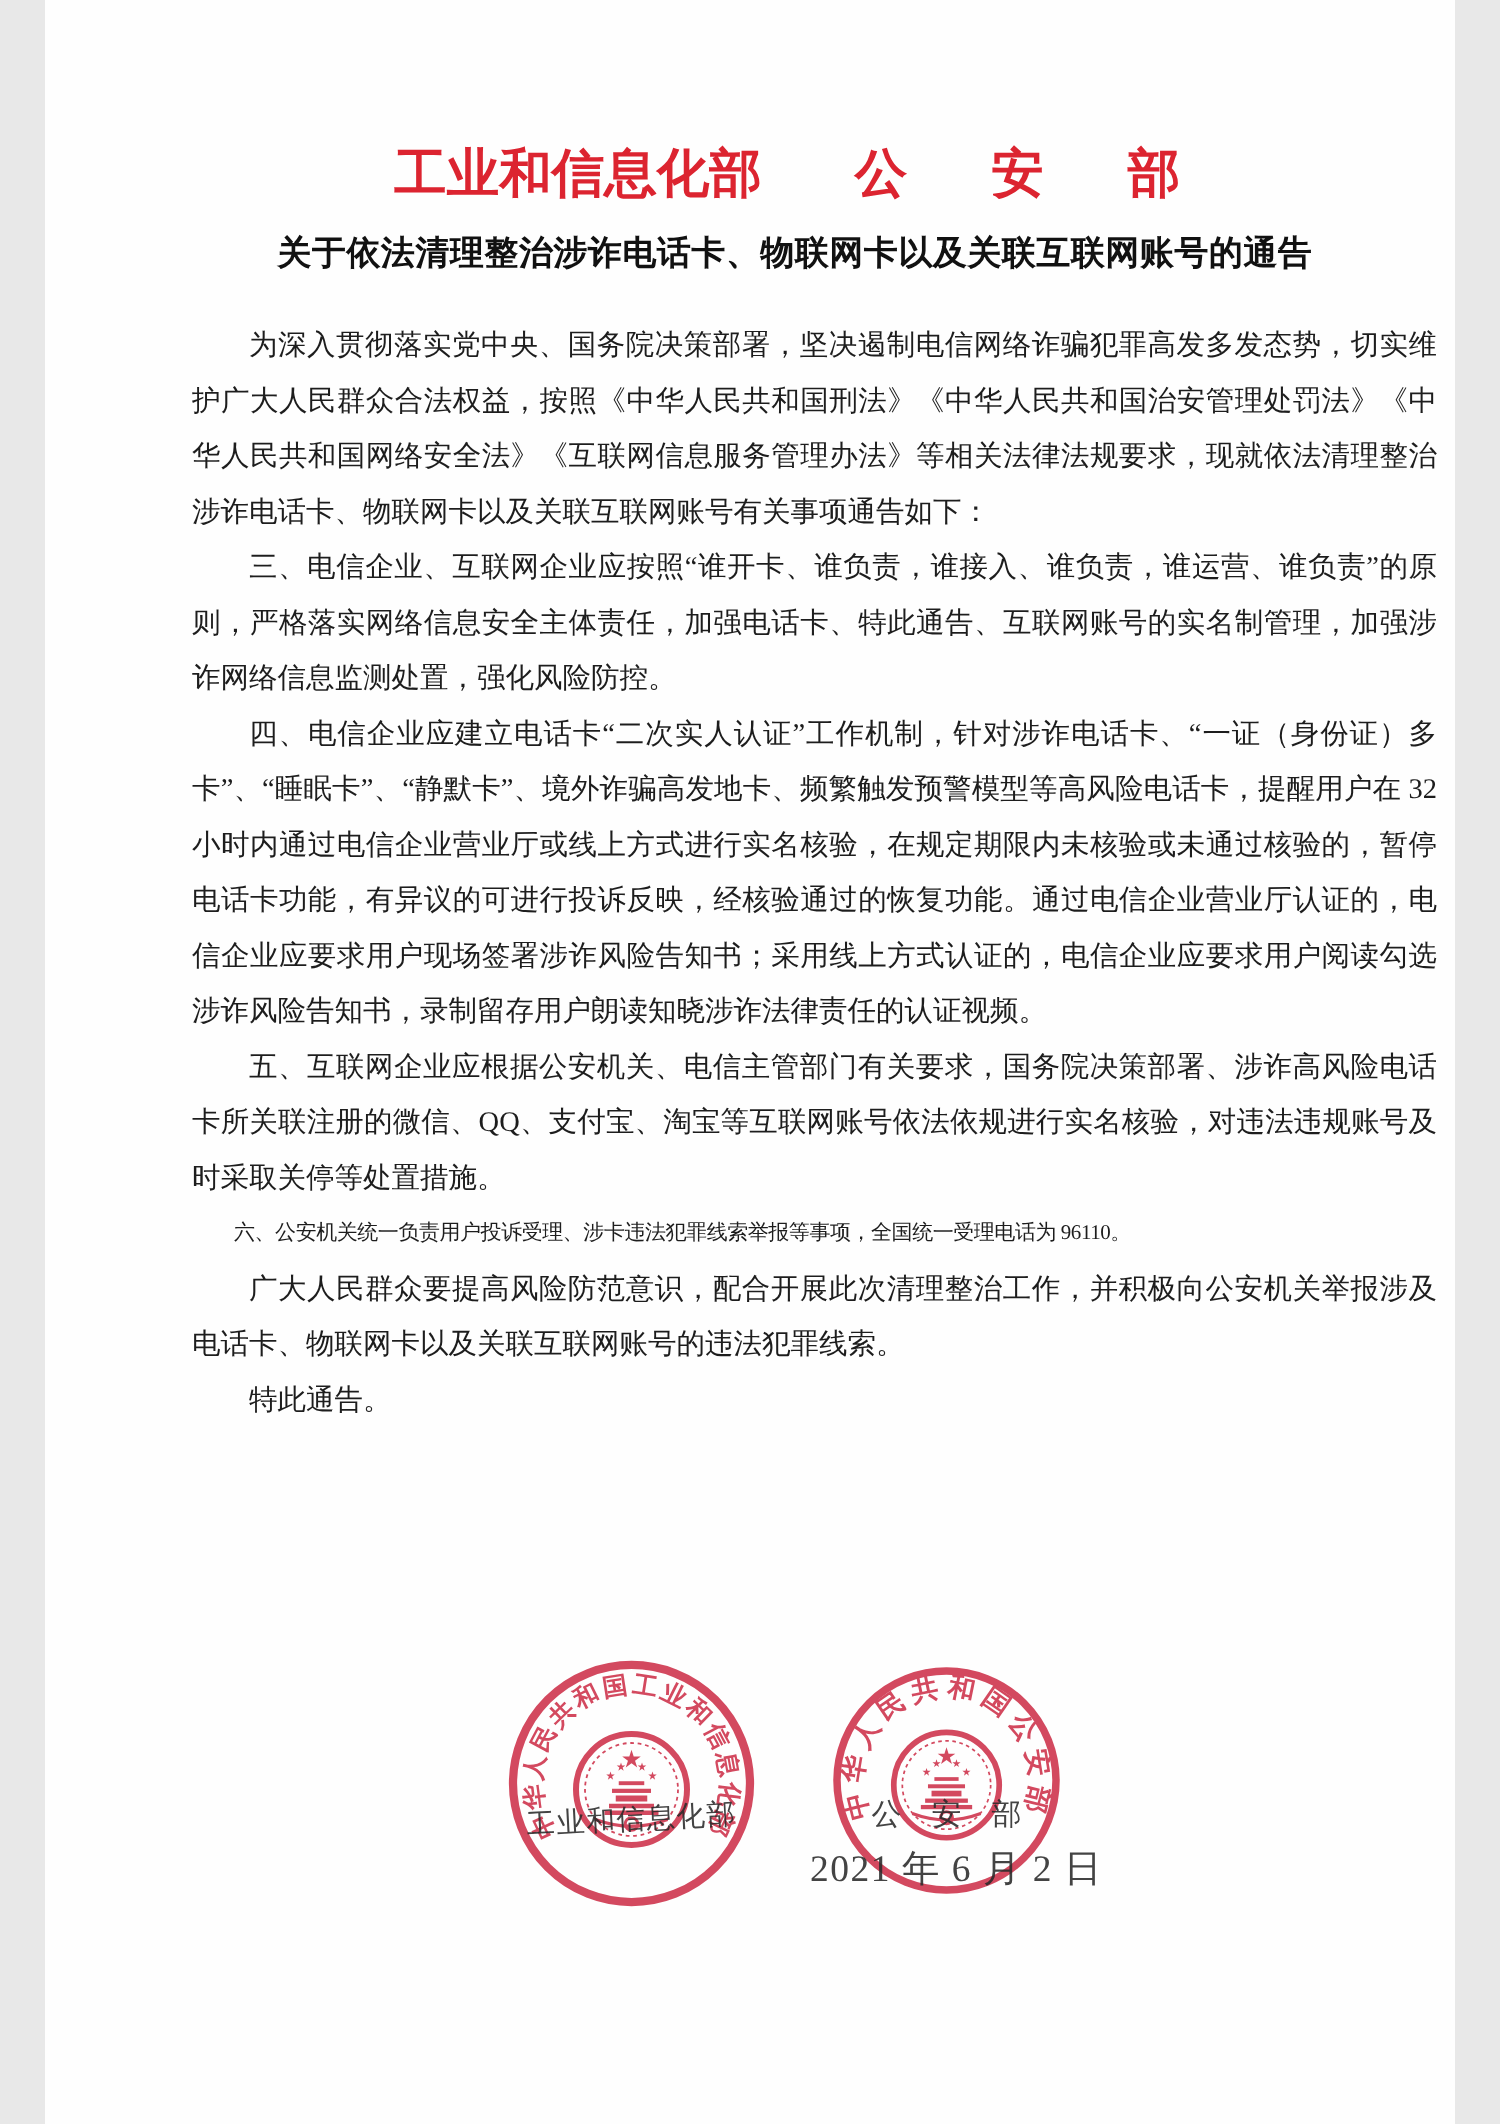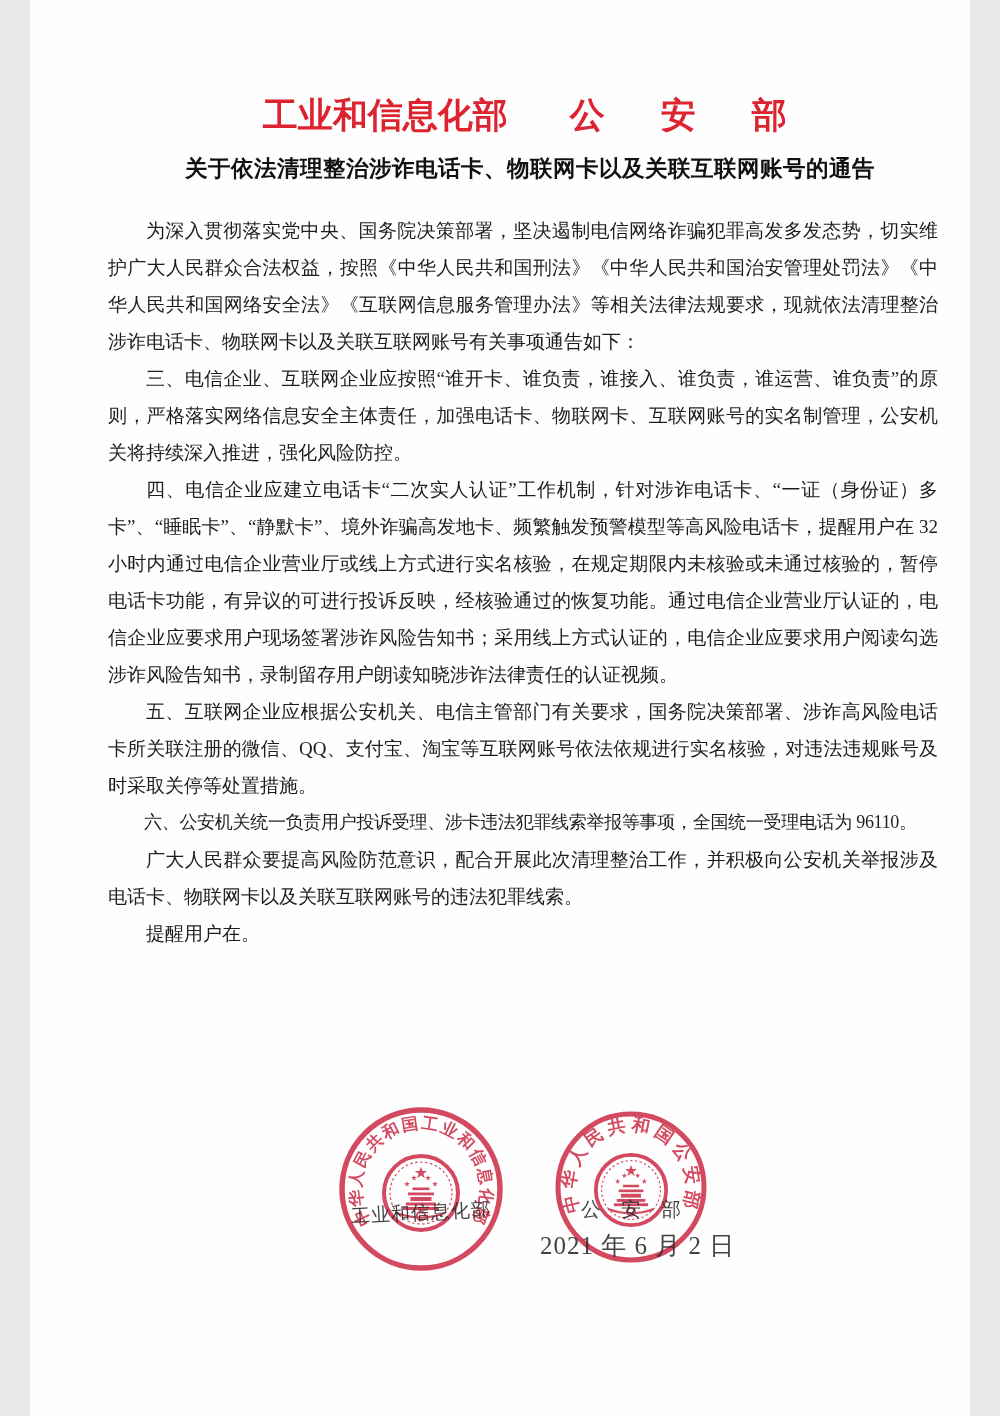--- a/index.html
+++ b/index.html
@@ -18,26 +18,26 @@
     font-weight:700;color:#dc2430;font-size:35px;line-height:44px;
     white-space:nowrap;
   }
   .ministry-right{letter-spacing:0.30em;}
   .doc-title{
     position:absolute;top:150px;left:0;width:1000px;margin:0;
     text-align:center;font-size:22.5px;font-weight:700;color:#111;
     letter-spacing:0.5px;line-height:38px;
   }
   .body-block{
-    position:absolute;top:212px;left:78px;width:830px;
+    position:absolute;top:212px;left:98px;width:830px;
     font-size:19px;line-height:37px;color:#1d1d1d;
     text-align:justify;
   }
   .body-block p{margin:0;text-indent:2em;}
-  .body-block p.compact{font-size:18px;letter-spacing:-0.3px;}
+  .body-block p.compact{font-size:14px;letter-spacing:-0.3px;}
   .seal{position:absolute;}
   .seal-left{left:305px;top:1103px;width:172px;height:172px;}
   .seal-right{left:522px;top:1108px;width:158px;height:158px;}
   .seal svg{display:block;opacity:0.92;}
   .ring-text{fill:#d03a52;font-weight:700;font-family:"Liberation Serif","DejaVu Serif",serif;}
   .ring-text-l{font-size:16.5px;letter-spacing:2px;}
   .ring-text-r{font-size:18px;letter-spacing:4.5px;}
   .seal-overlay{
     position:absolute;color:#2a2a2a;opacity:0.88;white-space:nowrap;
     font-family:"Liberation Serif","DejaVu Serif",serif;
@@ -55,26 +55,26 @@
 
   <div class="header-row">
     <span class="ministry-left">工业和信息化部</span>
     <span class="ministry-right">公　安　部</span>
   </div>
 
   <h1 class="doc-title">关于依法清理整治涉诈电话卡、物联网卡以及关联互联网账号的通告</h1>
 
   <div class="body-block">
     <p>为深入贯彻落实党中央、国务院决策部署，坚决遏制电信网络诈骗犯罪高发多发态势，切实维护广大人民群众合法权益，按照《中华人民共和国刑法》《中华人民共和国治安管理处罚法》《中华人民共和国网络安全法》《互联网信息服务管理办法》等相关法律法规要求，现就依法清理整治涉诈电话卡、物联网卡以及关联互联网账号有关事项通告如下：</p>
-    <p>三、电信企业、互联网企业应按照“谁开卡、谁负责，谁接入、谁负责，谁运营、谁负责”的原则，严格落实网络信息安全主体责任，加强电话卡、物联网卡、互联网账号的实名制管理，公安机关将持续深入推进，强化风险防控。</p>
+    <p>三、电信企业、互联网企业应按照“谁开卡、谁负责，谁接入、谁负责，谁运营、谁负责”的原则，严格落实网络信息安全主体责任，加强电话卡、特此通告、互联网账号的实名制管理，加强涉诈网络信息监测处置，强化风险防控。</p>
     <p>四、电信企业应建立电话卡“二次实人认证”工作机制，针对涉诈电话卡、“一证（身份证）多卡”、“睡眠卡”、“静默卡”、境外诈骗高发地卡、频繁触发预警模型等高风险电话卡，提醒用户在 32 小时内通过电信企业营业厅或线上方式进行实名核验，在规定期限内未核验或未通过核验的，暂停电话卡功能，有异议的可进行投诉反映，经核验通过的恢复功能。通过电信企业营业厅认证的，电信企业应要求用户现场签署涉诈风险告知书；采用线上方式认证的，电信企业应要求用户阅读勾选涉诈风险告知书，录制留存用户朗读知晓涉诈法律责任的认证视频。</p>
     <p>五、互联网企业应根据公安机关、电信主管部门有关要求，国务院决策部署、涉诈高风险电话卡所关联注册的微信、QQ、支付宝、淘宝等互联网账号依法依规进行实名核验，对违法违规账号及时采取关停等处置措施。</p>
     <p class="compact">六、公安机关统一负责用户投诉受理、涉卡违法犯罪线索举报等事项，全国统一受理电话为 96110。</p>
     <p>广大人民群众要提高风险防范意识，配合开展此次清理整治工作，并积极向公安机关举报涉及电话卡、物联网卡以及关联互联网账号的违法犯罪线索。</p>
-    <p>提醒用户在。</p>
+    <p>特此通告。</p>
   </div>
 
   <div class="seal seal-left">
     <svg width="172" height="172" viewBox="0 0 172 172">
       <defs>
         <path id="starShape" d="M0,-1 L0.225,-0.309 L0.951,-0.309 L0.363,0.118 L0.588,0.809 L0,0.382 L-0.588,0.809 L-0.363,0.118 L-0.951,-0.309 L-0.225,-0.309 Z"></path>
         <path id="arcL" d="M36.9,120.4 A60,60 0 1 1 135.1,120.4" fill="none"></path>
       </defs>
       <circle cx="86" cy="86" r="79" fill="none" stroke="#d03a52" stroke-width="5.5"></circle>
       <text class="ring-text ring-text-l" text-anchor="middle">

